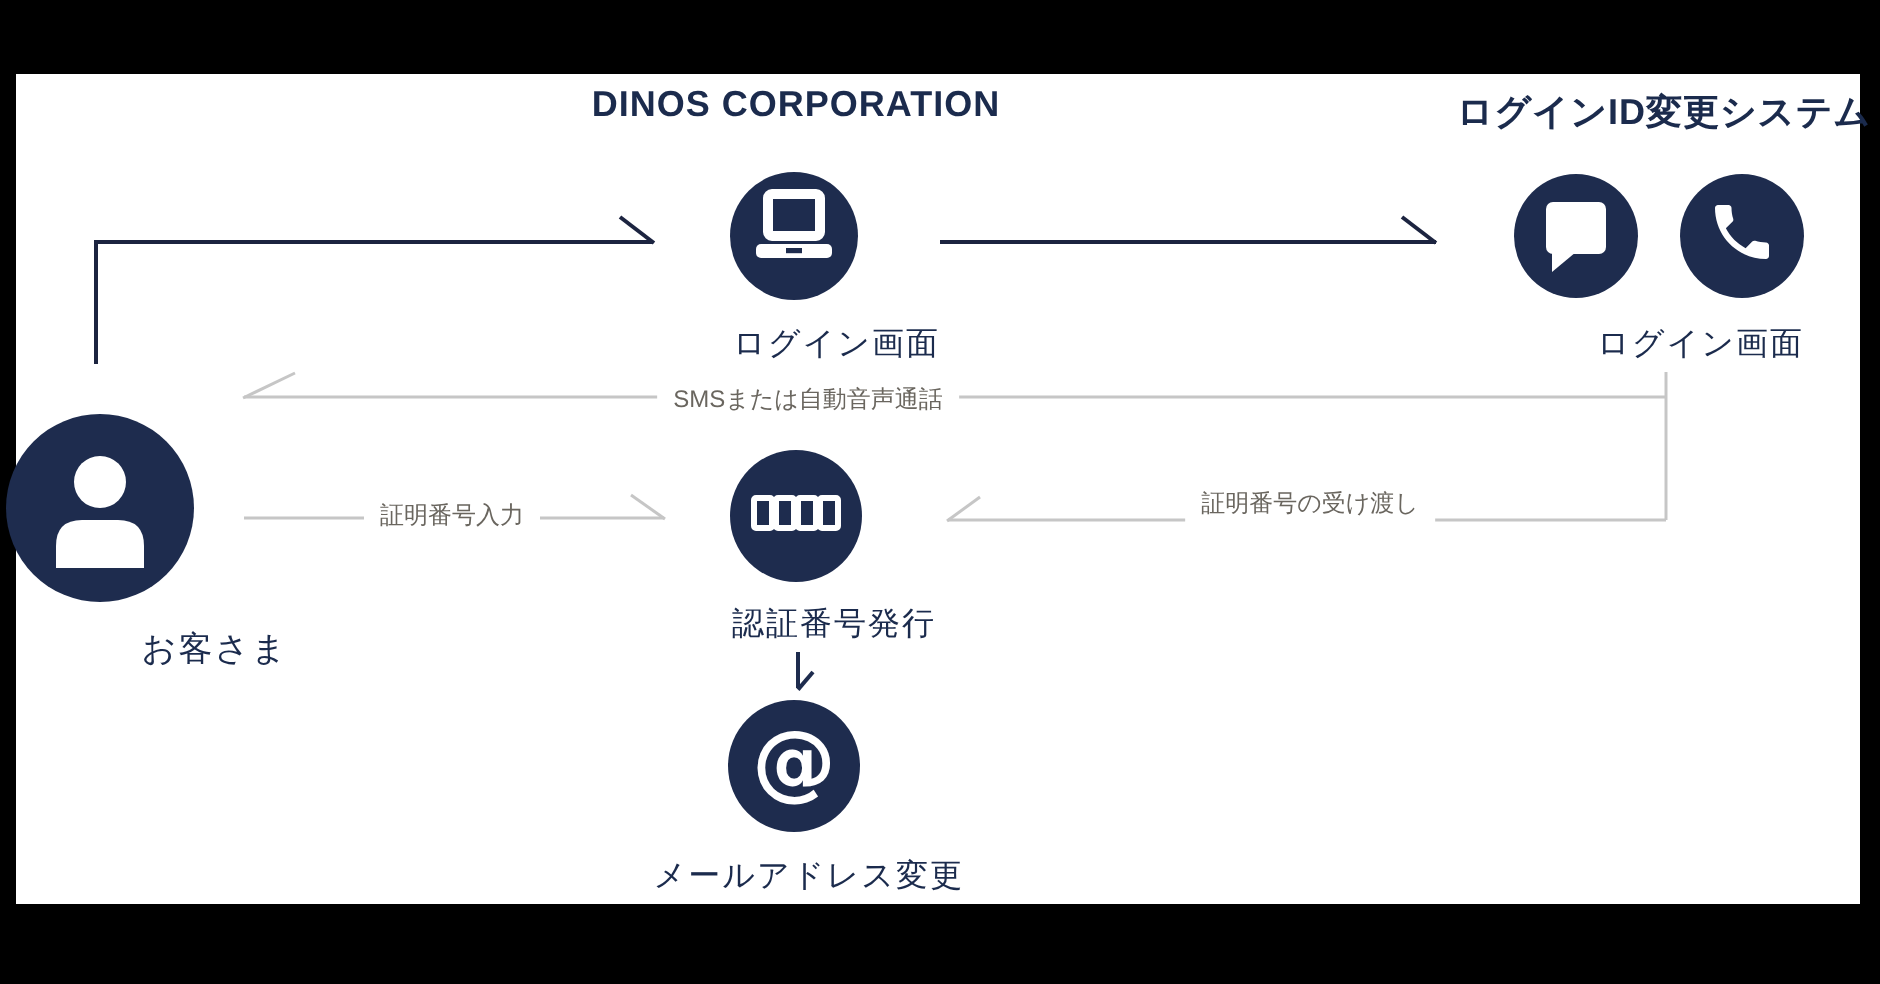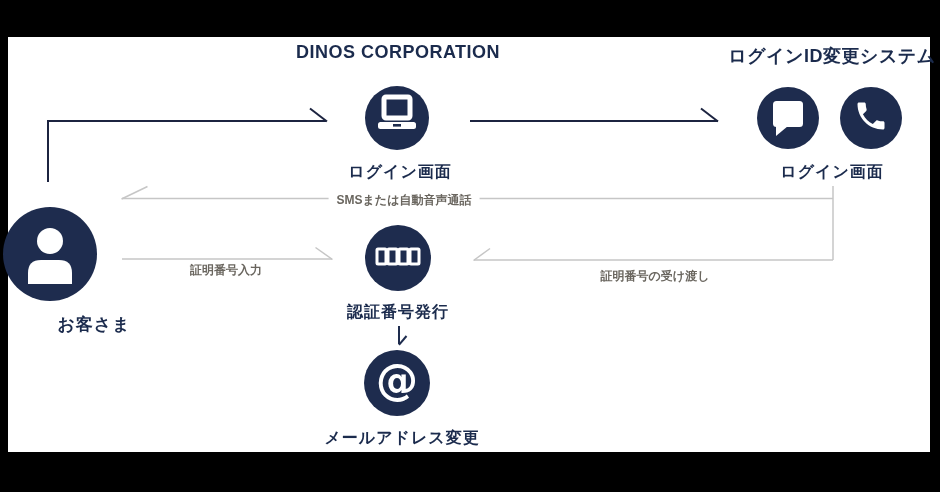--- a/index.html
+++ b/index.html
@@ -29,37 +29,37 @@
     display:flex;align-items:center;justify-content:center;
   }
   .circle.customer{left:3px;top:207px;width:94px;height:94px;}
   .circle.laptop{left:365px;top:86px;width:64px;height:64px;}
   .circle.bubble{left:757px;top:87px;width:62px;height:62px;}
   .circle.phone{left:840px;top:87px;width:62px;height:62px;}
   .circle.pin{left:365px;top:225px;width:66px;height:66px;}
   .circle.at{left:364px;top:350px;width:66px;height:66px;}
 
   .node-label{
-    position:absolute;text-align:center;font-weight:bold;white-space:nowrap;
+    position:absolute;text-align:right;font-weight:normal;white-space:nowrap;
     color:var(--text_navy,#1b2b4d);font-size:16px;letter-spacing:1px;
   }
   .node-label.customer{left:0px;top:313px;width:100px;font-size:17px;padding-left:44px;}
   .node-label.login{left:330px;top:162px;width:140px;}
   .node-label.issue{left:762px;top:162px;width:140px;}
   .node-label.check{left:328px;top:302px;width:140px;}
   .node-label.email{left:322px;top:428px;width:160px;}
 
   .edge-label{
     position:absolute;transform:translate(-50%,-50%);
     font-size:12px;color:var(--gray_text,#6a665f);
-    background:var(--content_bg,#fff);padding:1px 8px;white-space:nowrap;font-weight:bold;
+    background:var(--content_bg,#fff);padding:1px 8px;white-space:nowrap;
   }
   .edge-label.sms{left:404px;top:200px;}
-  .edge-label.input{left:226px;top:258px;margin-top:12px;}
-  .edge-label.handoff{left:655px;top:276px;}
+  .edge-label.input{left:226px;top:258px;}
+  .edge-label.handoff{left:655px;top:252px;}
 
   .navy-fill{fill:var(--navy,#1e2c4e);}
 </style>
 </head>
 <body style="--frame_bg: #000000; --content_bg: #ffffff; --navy: #1e2c4e; --text_navy: #1b2b4d; --arrow_dark: #1c2440; --gray_line: #c6c6c6; --gray_text: #6a665f;">
 
 <div class="content-area"></div>
 
 <svg class="arrows" viewBox="0 0 940 492">
 

